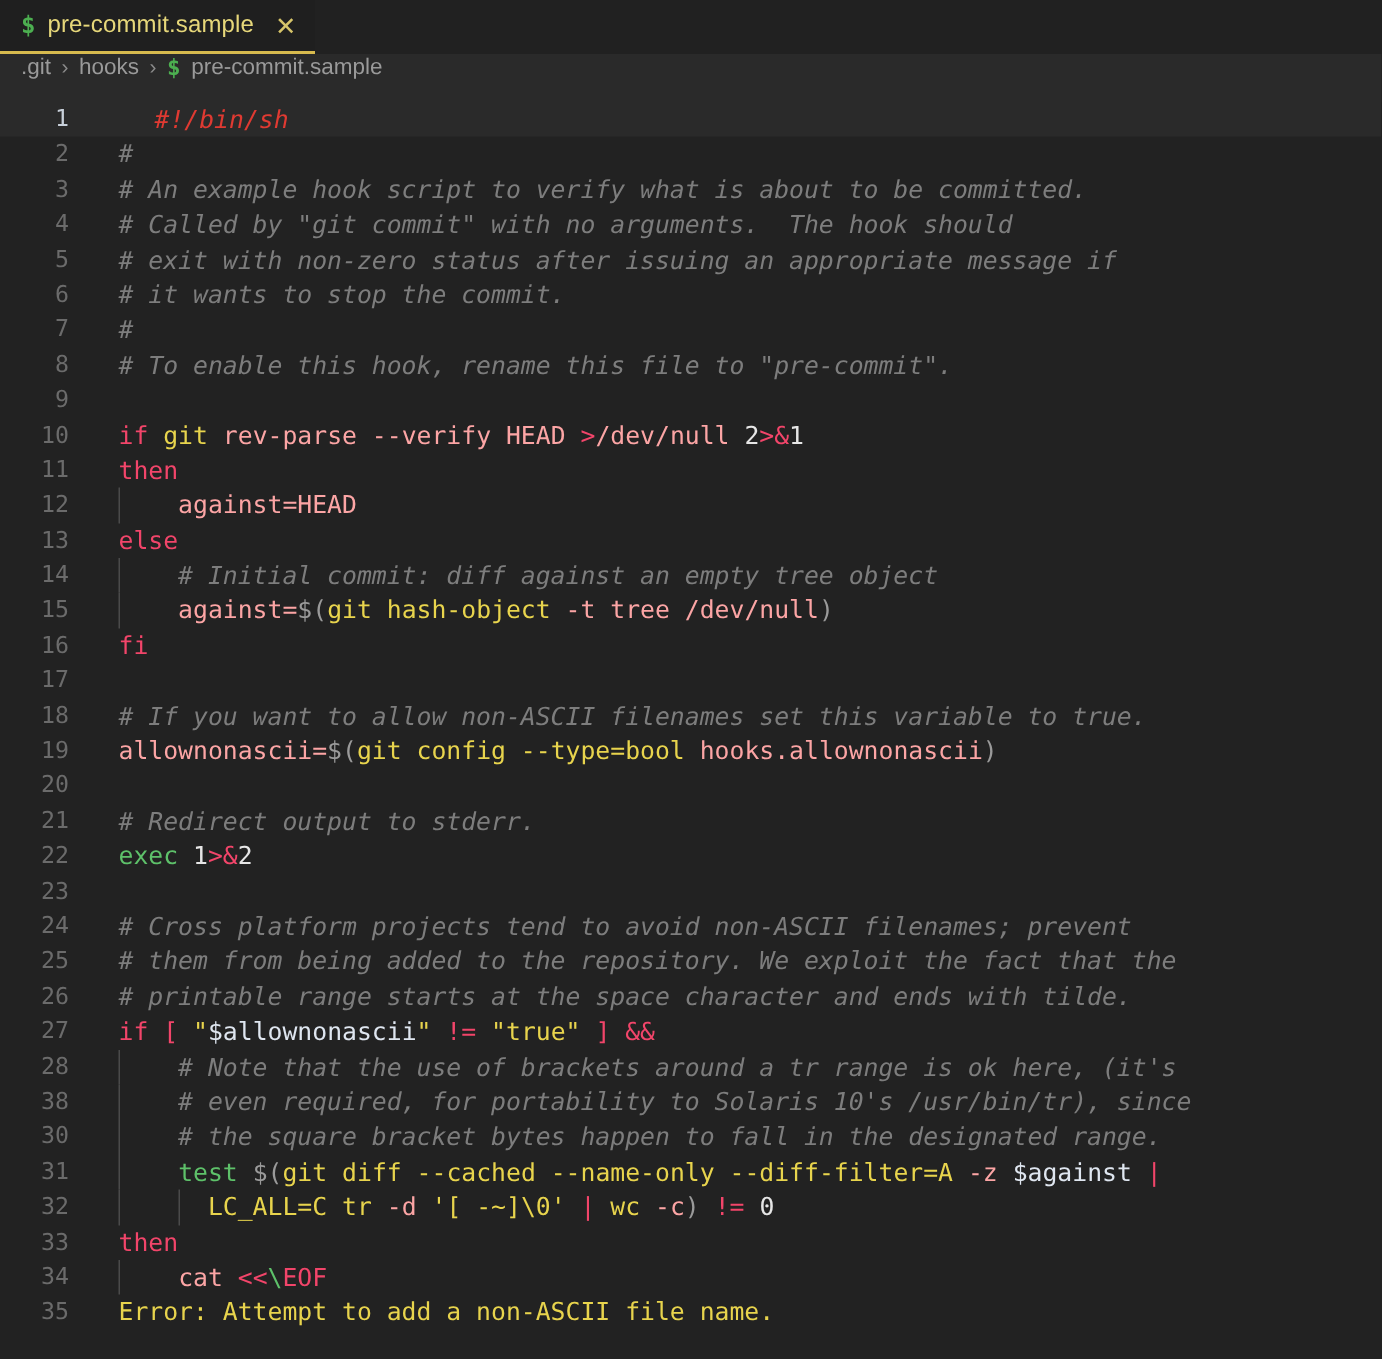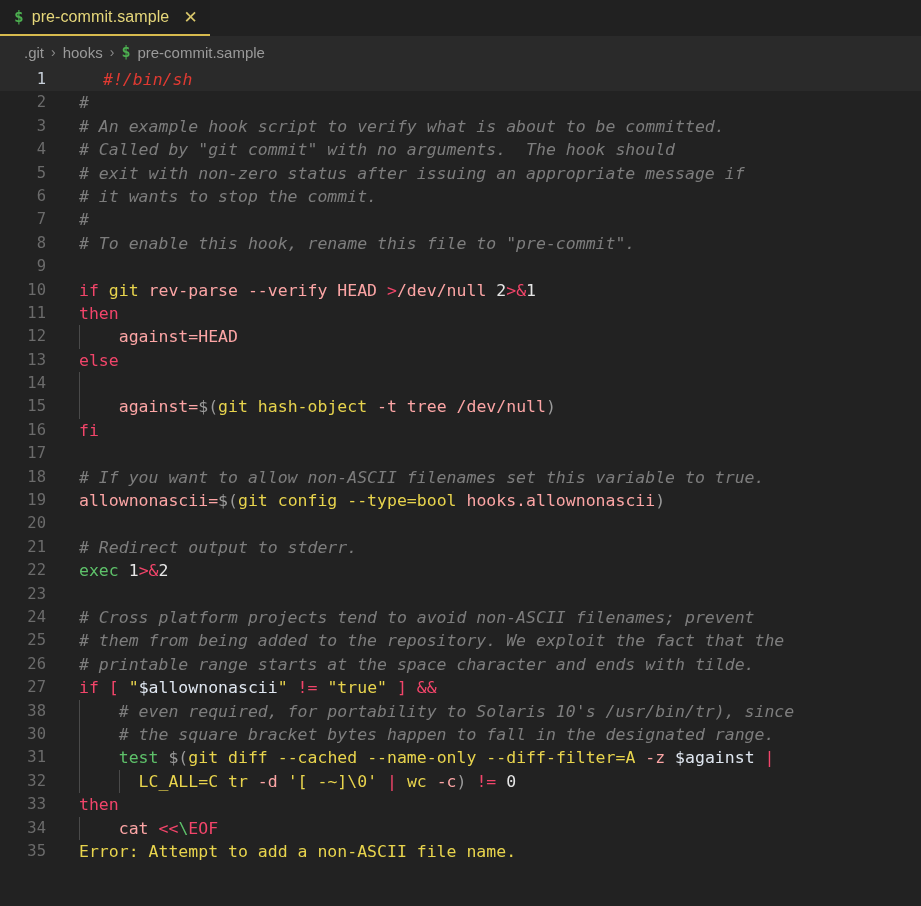--- a/index.html
+++ b/index.html
@@ -58,22 +58,21 @@
     margin-left: 6px;
     cursor: pointer;
   }
   #tabbar-rest { flex: 1; background: #212121; }
 
   
   #breadcrumb {
     height: 32px;
     background: #2a2a2a;
     display: flex;
-    align-items: center;
-    padding-left: 24px;
+    padding-left: 14px;
     gap: 7px;
     font-family: "Liberation Sans", sans-serif;
     font-size: 15px;
     color: #9a9a9a;
     user-select: none;
   }
   #breadcrumb .crumb { cursor: pointer; white-space: nowrap; }
   #breadcrumb .sep { color: #8a8a8a; font-size: 14px; }
   #breadcrumb .bcicon {
     color: #4caf50;
@@ -168,34 +167,35 @@
     <div class="row"><div class="gutter">4</div><div class="code"><span class="c-comment"># Called by "git commit" with no arguments.  The hook should</span></div></div>
     <div class="row"><div class="gutter">5</div><div class="code"><span class="c-comment"># exit with non-zero status after issuing an appropriate message if</span></div></div>
     <div class="row"><div class="gutter">6</div><div class="code"><span class="c-comment"># it wants to stop the commit.</span></div></div>
     <div class="row"><div class="gutter">7</div><div class="code"><span class="c-comment">#</span></div></div>
     <div class="row"><div class="gutter">8</div><div class="code"><span class="c-comment"># To enable this hook, rename this file to "pre-commit".</span></div></div>
     <div class="row"><div class="gutter">9</div><div class="code"></div></div>
     <div class="row"><div class="gutter">10</div><div class="code"><span class="c-kw">if</span><span class="c-plain"> </span><span class="c-cmd">git</span><span class="c-plain"> </span><span class="c-plain">rev-parse --verify HEAD </span><span class="c-op">&gt;</span><span class="c-plain">/dev/null </span><span class="c-num">2</span><span class="c-op">&gt;&amp;</span><span class="c-num">1</span></div></div>
     <div class="row"><div class="gutter">11</div><div class="code"><span class="c-kw">then</span></div></div>
     <div class="row"><div class="gutter">12</div><div class="code"><span class="ig" style="left: 33px;"></span><span class="c-plain">    against=HEAD</span></div></div>
     <div class="row"><div class="gutter">13</div><div class="code"><span class="c-kw">else</span></div></div>
-    <div class="row"><div class="gutter">14</div><div class="code"><span class="ig" style="left: 33px;"></span></div></div>
+    <div class="row"><div class="gutter">14</div><div class="code"><span class="ig" style="left: 33px;"></span><span class="c-comment">    # Initial commit: diff against an empty tree object</span></div></div>
     <div class="row"><div class="gutter">15</div><div class="code"><span class="ig" style="left: 33px;"></span><span class="c-plain">    against=</span><span class="c-punct">$(</span><span class="c-cmd">git</span><span class="c-plain"> </span><span class="c-cmd">hash-object</span><span class="c-plain"> -t tree /dev/null</span><span class="c-punct">)</span></div></div>
     <div class="row"><div class="gutter">16</div><div class="code"><span class="c-kw">fi</span></div></div>
     <div class="row"><div class="gutter">17</div><div class="code"></div></div>
     <div class="row"><div class="gutter">18</div><div class="code"><span class="c-comment"># If you want to allow non-ASCII filenames set this variable to true.</span></div></div>
     <div class="row"><div class="gutter">19</div><div class="code"><span class="c-plain">allownonascii=</span><span class="c-punct">$(</span><span class="c-cmd">git</span><span class="c-plain"> </span><span class="c-cmd">config --type=bool</span><span class="c-plain"> hooks.allownonascii</span><span class="c-punct">)</span></div></div>
     <div class="row"><div class="gutter">20</div><div class="code"></div></div>
     <div class="row"><div class="gutter">21</div><div class="code"><span class="c-comment"># Redirect output to stderr.</span></div></div>
     <div class="row"><div class="gutter">22</div><div class="code"><span class="c-builtin">exec</span><span class="c-plain"> </span><span class="c-num">1</span><span class="c-op">&gt;&amp;</span><span class="c-num">2</span></div></div>
     <div class="row"><div class="gutter">23</div><div class="code"></div></div>
     <div class="row"><div class="gutter">24</div><div class="code"><span class="c-comment"># Cross platform projects tend to avoid non-ASCII filenames; prevent</span></div></div>
     <div class="row"><div class="gutter">25</div><div class="code"><span class="c-comment"># them from being added to the repository. We exploit the fact that the</span></div></div>
     <div class="row"><div class="gutter">26</div><div class="code"><span class="c-comment"># printable range starts at the space character and ends with tilde.</span></div></div>
     <div class="row"><div class="gutter">27</div><div class="code"><span class="c-kw">if</span><span class="c-plain"> </span><span class="c-op">[</span><span class="c-plain"> </span><span class="c-str">"</span><span class="c-var">$allownonascii</span><span class="c-str">"</span><span class="c-plain"> </span><span class="c-op">!=</span><span class="c-plain"> </span><span class="c-str">"true"</span><span class="c-plain"> </span><span class="c-op">]</span><span class="c-plain"> </span><span class="c-op">&amp;&amp;</span></div></div>
+    <div class="row"><div class="gutter">28</div><div class="code"><span class="ig" style="left: 33px;"></span><span class="c-comment">    # Note that the use of brackets around a tr range is ok here, (it's</span></div></div>
     <div class="row"><div class="gutter">38</div><div class="code"><span class="ig" style="left: 33px;"></span><span class="c-comment">    # even required, for portability to Solaris 10's /usr/bin/tr), since</span></div></div>
     <div class="row"><div class="gutter">30</div><div class="code"><span class="ig" style="left: 33px;"></span><span class="c-comment">    # the square bracket bytes happen to fall in the designated range.</span></div></div>
     <div class="row"><div class="gutter">31</div><div class="code"><span class="ig" style="left: 33px;"></span><span class="c-plain">    </span><span class="c-builtin">test</span><span class="c-plain"> </span><span class="c-punct">$(</span><span class="c-cmd">git</span><span class="c-plain"> </span><span class="c-cmd">diff --cached --name-only --diff-filter=A</span><span class="c-plain"> -z </span><span class="c-var">$against</span><span class="c-plain"> </span><span class="c-op">|</span></div></div>
     <div class="row"><div class="gutter">32</div><div class="code"><span class="ig" style="left: 33px;"></span><span class="ig" style="left: 72.68px;"></span><span class="c-plain">      </span><span class="c-cmd">LC_ALL=C</span><span class="c-plain"> </span><span class="c-cmd">tr</span><span class="c-plain"> -d </span><span class="c-str">'[ -~]\0'</span><span class="c-plain"> </span><span class="c-op">|</span><span class="c-plain"> </span><span class="c-cmd">wc</span><span class="c-plain"> -c</span><span class="c-punct">)</span><span class="c-plain"> </span><span class="c-op">!=</span><span class="c-plain"> </span><span class="c-num">0</span></div></div>
     <div class="row"><div class="gutter">33</div><div class="code"><span class="c-kw">then</span></div></div>
     <div class="row"><div class="gutter">34</div><div class="code"><span class="ig" style="left: 33px;"></span><span class="c-plain">    </span><span class="c-plain">cat</span><span class="c-plain"> </span><span class="c-op">&lt;&lt;</span><span class="c-esc">\</span><span class="c-op">EOF</span></div></div>
     <div class="row"><div class="gutter">35</div><div class="code"><span class="c-str">Error: Attempt to add a non-ASCII file name.</span></div></div>
   </div>
 
 </body></html>

